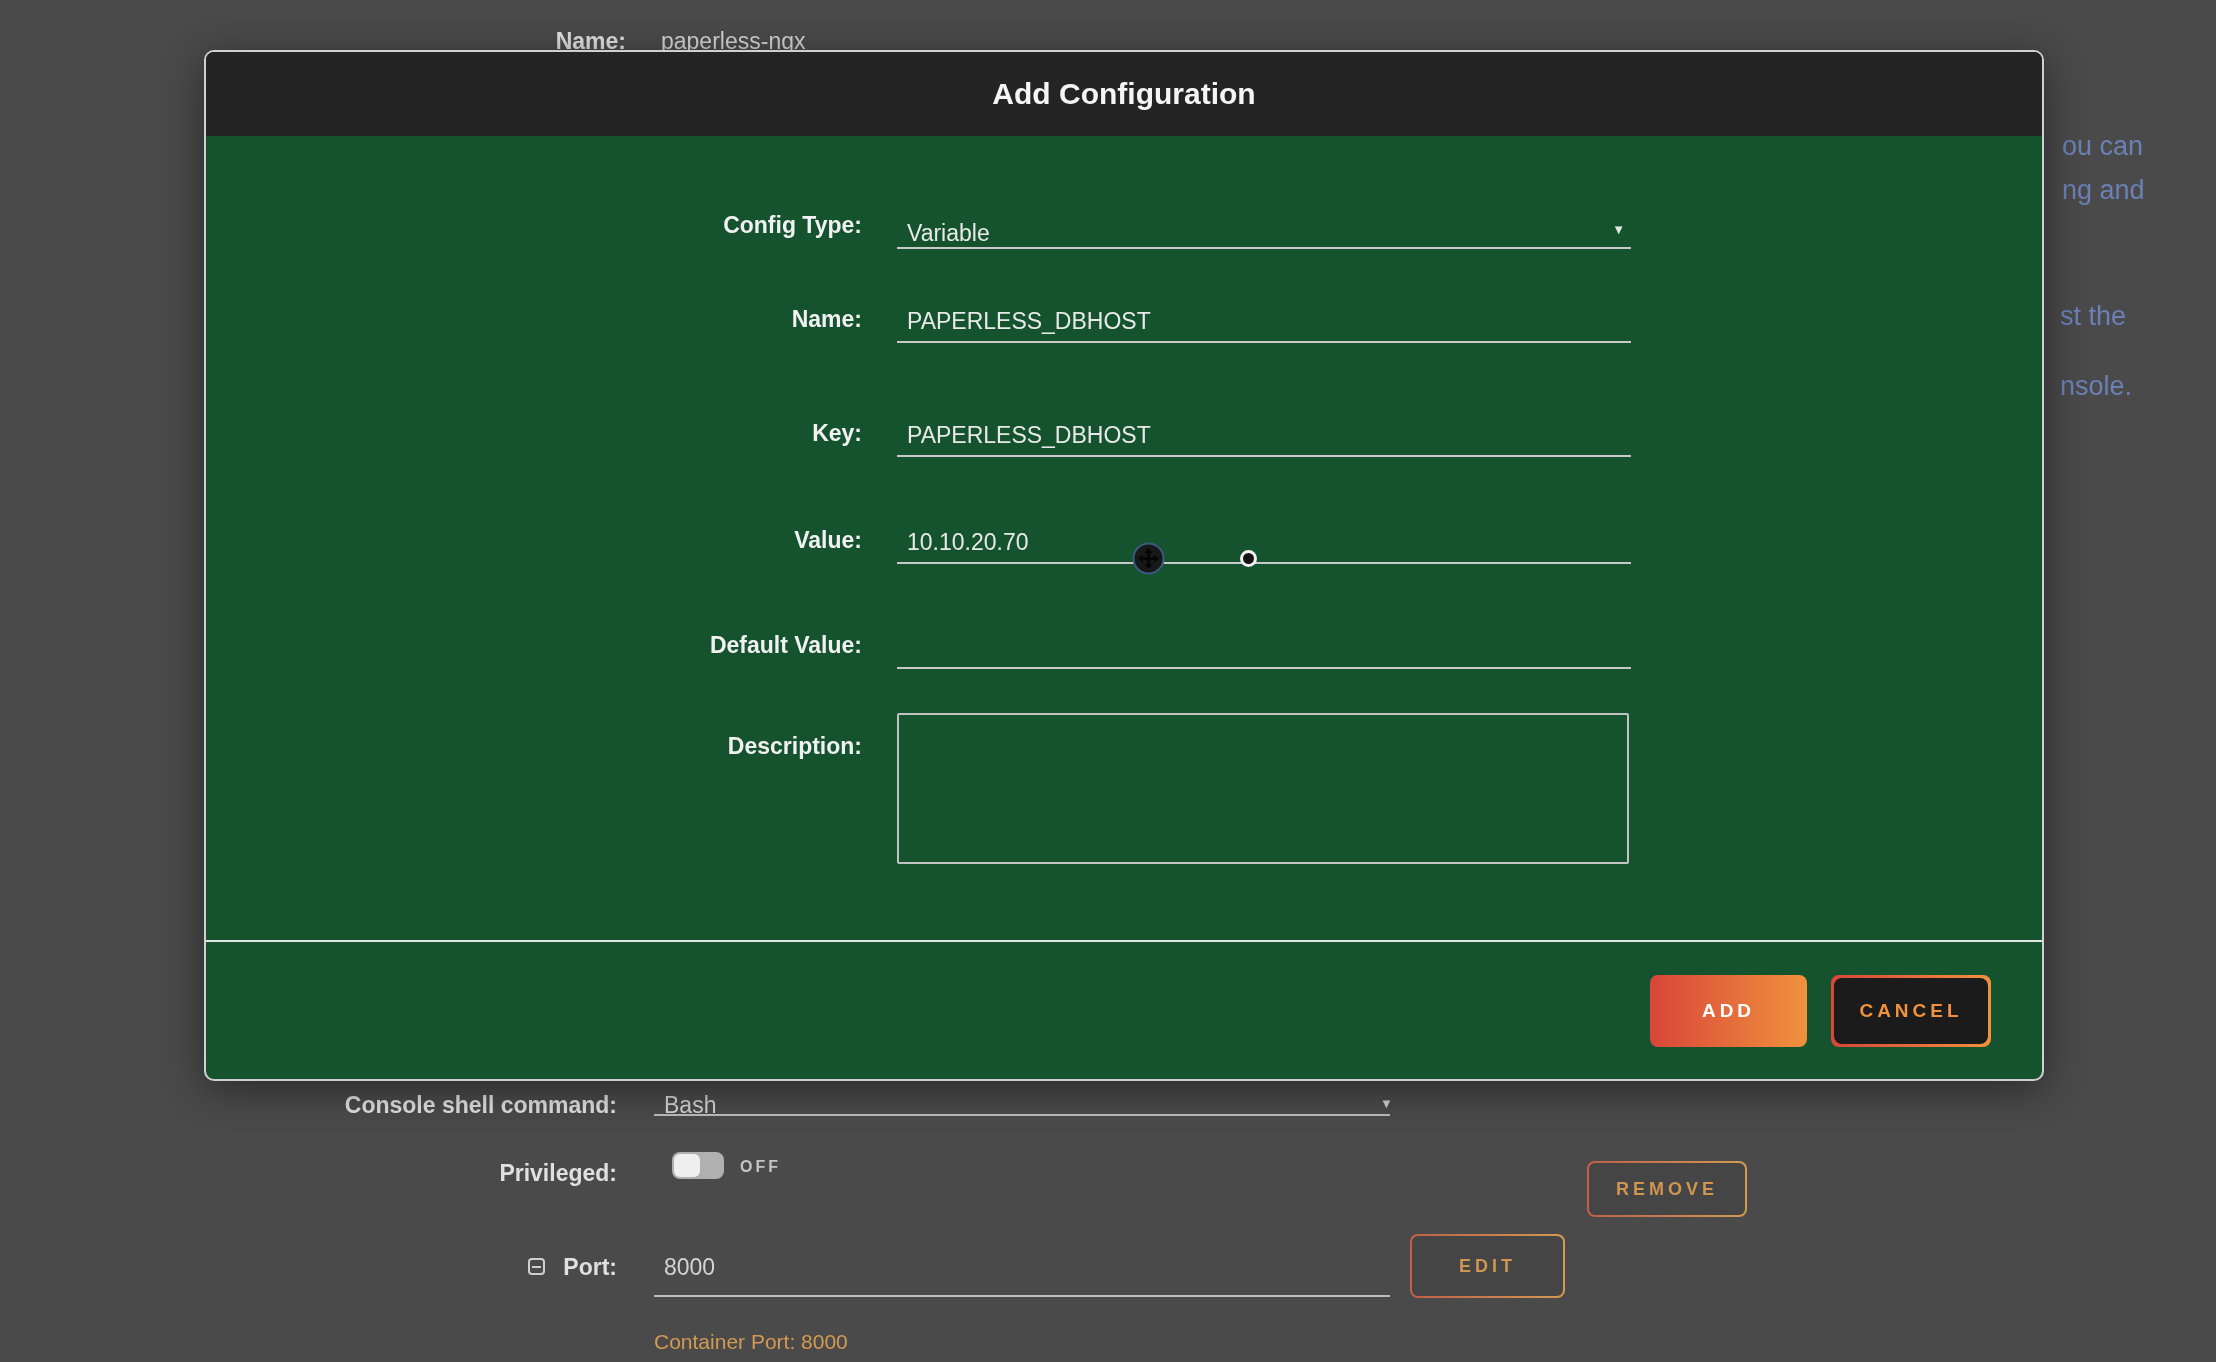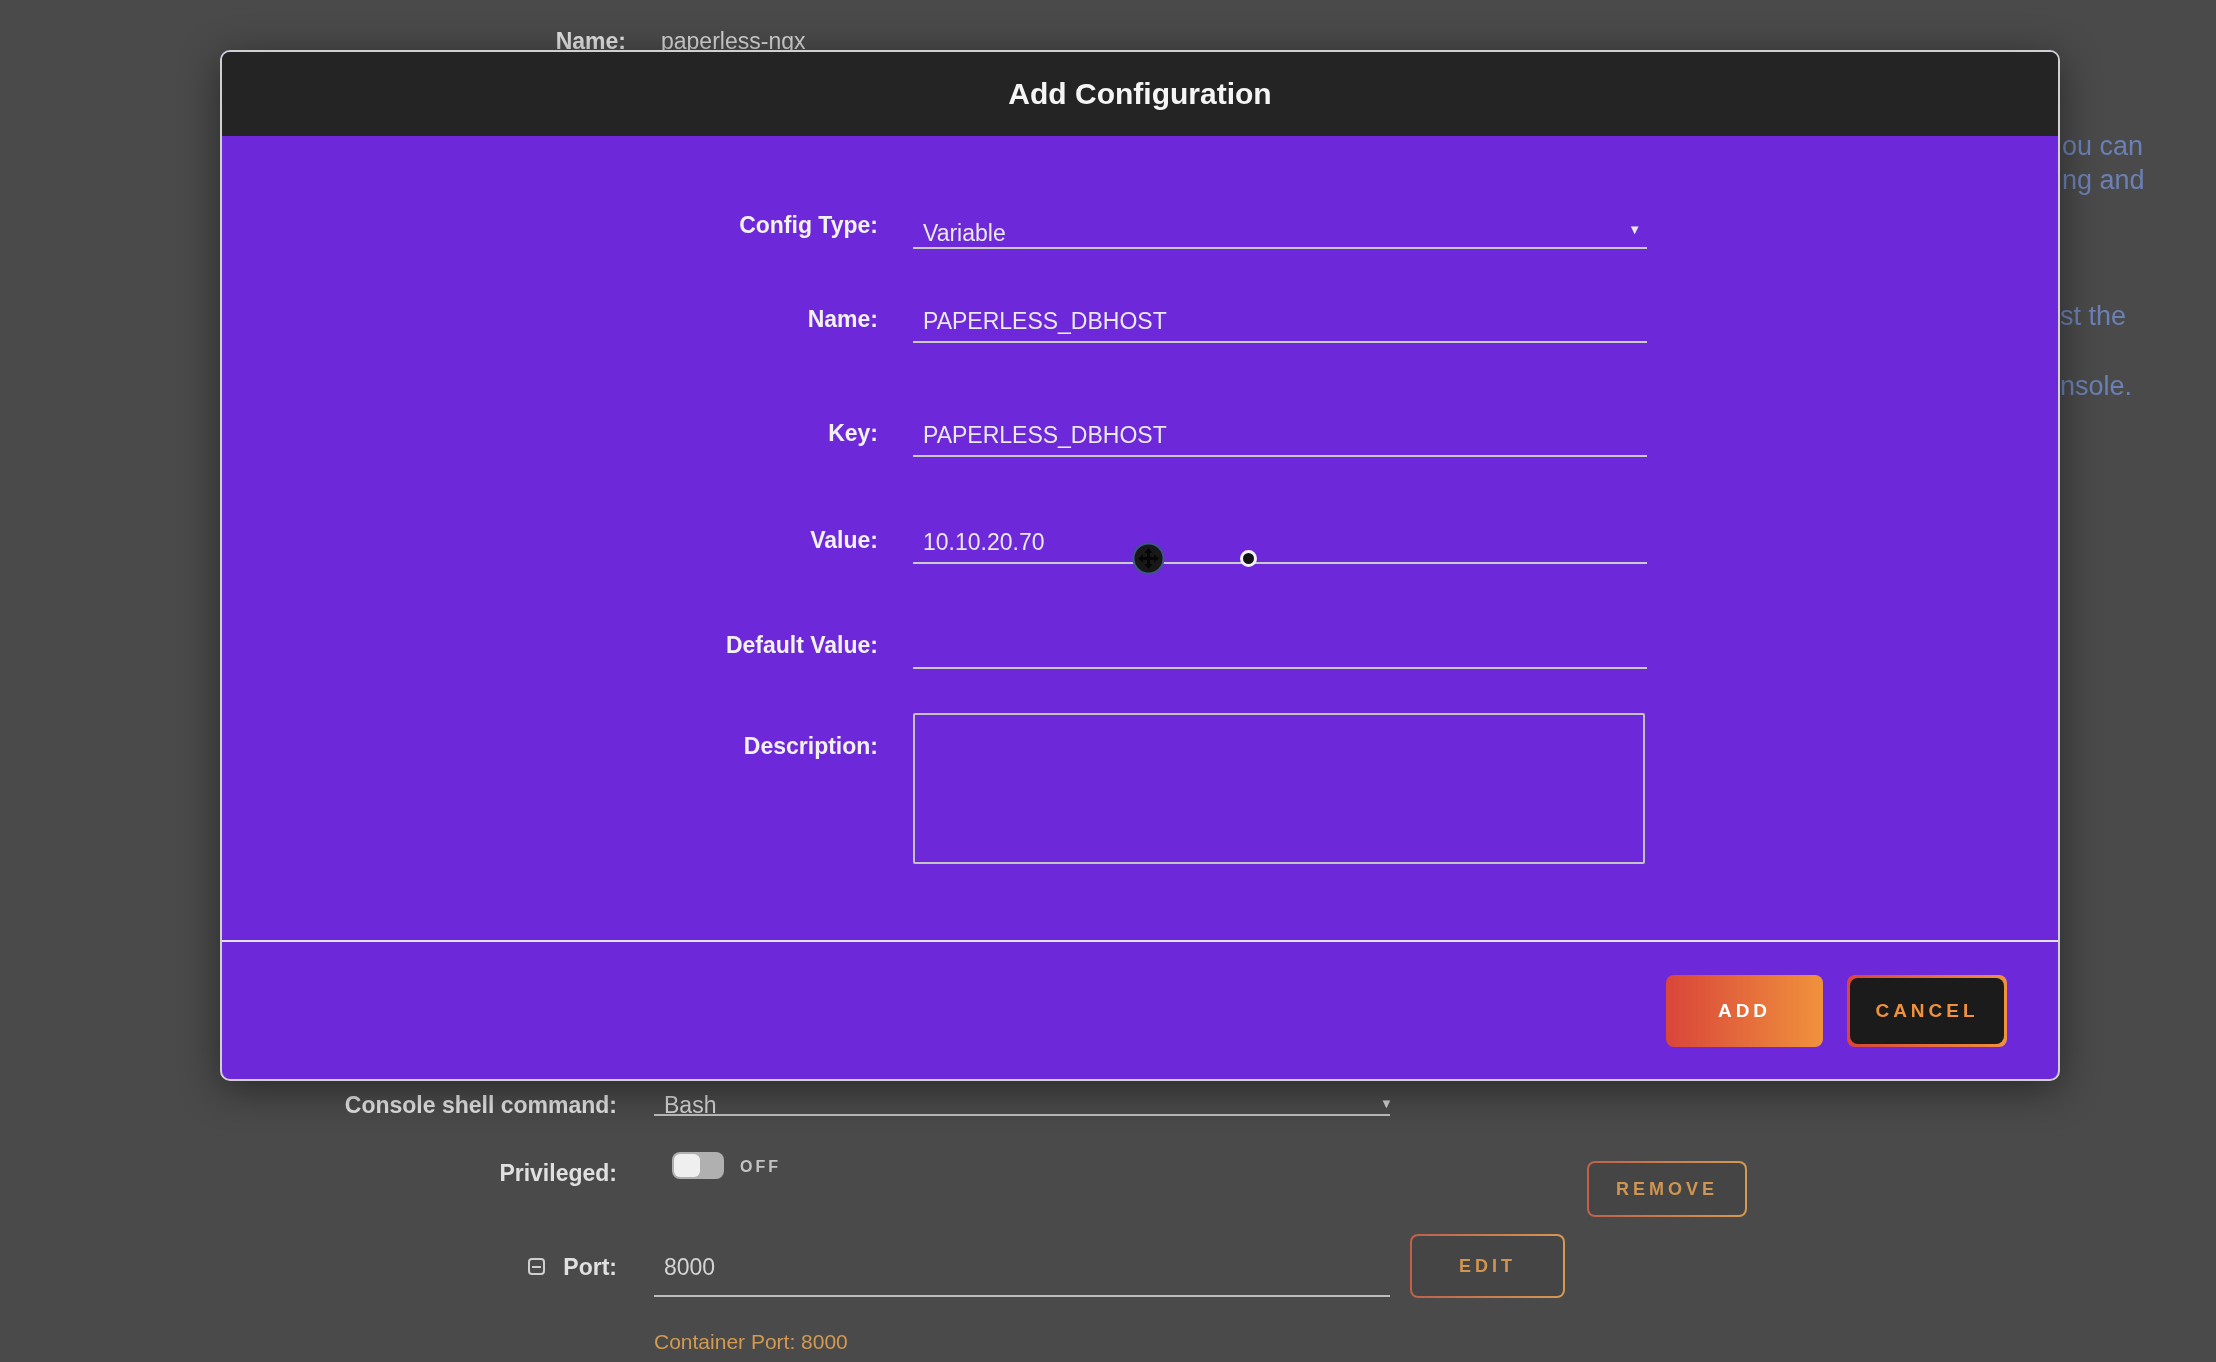--- a/index.html
+++ b/index.html
@@ -42,22 +42,22 @@
   .ghost-btn .inner {
     background:#454545; border-radius:6px; width:100%; height:100%;
     display:flex; align-items:center; justify-content:center;
     color:#d09550; font-size:18px; font-weight:bold; letter-spacing:4px;
   }
   .note-orange { color:#d39a52; font-size:21px; }
   .help-frag { color:#6b80b5; font-size:27px; white-space:nowrap; }
 
   
   .modal {
-    left:220px; top:50px; width:1840px; height:1031px;
-    background:#6d28d9; border:2px solid #d0d0d0; border-radius:10px;
+    left:204px; top:50px; width:1840px; height:1031px;
+    background:#14532d; border:2px solid #d0d0d0; border-radius:10px;
     box-shadow:0 8px 40px rgba(0,0,0,0.45); overflow:hidden; z-index:10;
   }
   .modal-header {
     position:absolute; left:0; top:0; right:0; height:84px; background:#242424;
     display:flex; align-items:center; justify-content:center;
   }
   .modal-title { color:#f5f5f5; font-size:30px; font-weight:bold; }
 
   .form-row { position:absolute; left:0; width:1840px; display:flex; align-items:flex-end; }
   .form-label {
@@ -140,21 +140,21 @@
 <div class="abs ghost-btn" style="left:1410px; top:1234px; width:155px; height:64px;">
   <div class="inner">EDIT</div>
 </div>
 <div class="abs ghost-btn" style="left:1587px; top:1161px; width:160px; height:56px;">
   <div class="inner">REMOVE</div>
 </div>
 
 <div class="abs note-orange" style="left:654px; top:1330px;">Container Port: 8000</div>
 
 <div class="abs help-frag" style="left:2062px; top:131px;">ou can</div>
-<div class="abs help-frag" style="left:2062px; top:165px;">ng and</div>
+<div class="abs help-frag" style="left:2062px; top:175px;">ng and</div>
 <div class="abs help-frag" style="left:2060px; top:301px;">st  the</div>
 <div class="abs help-frag" style="left:2060px; top:371px;">nsole.</div>
 
 <div class="abs modal">
 
   <div class="modal-header">
     <div class="modal-title">Add Configuration</div>
   </div>
 
   <div class="form-row" style="top:151px; height:46px;">

